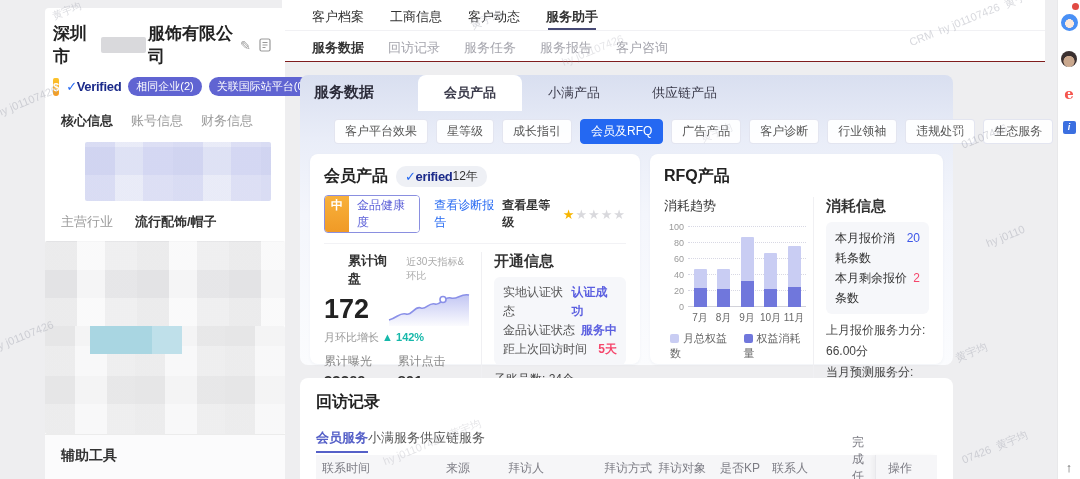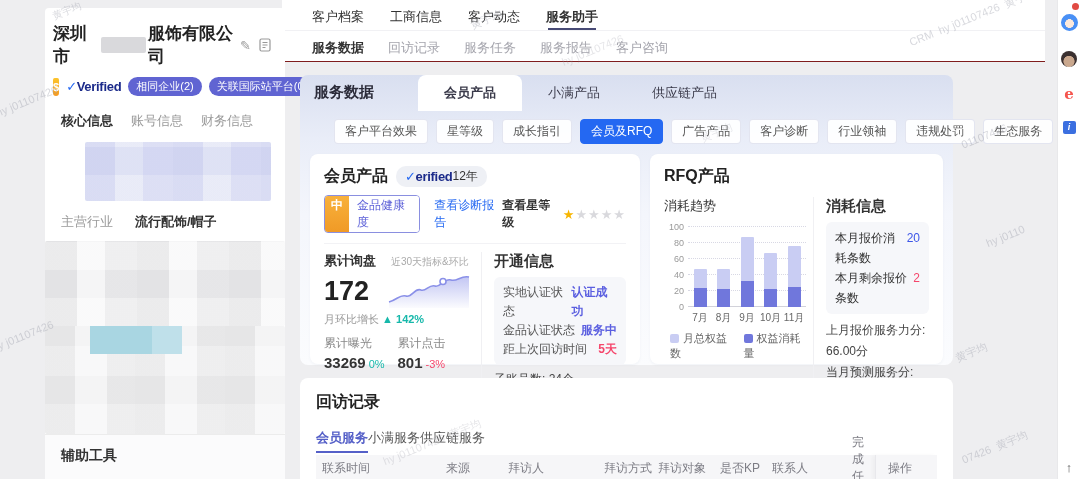--- a/index.html
+++ b/index.html
@@ -78,21 +78,21 @@
   .health-badge { display:inline-flex; border:1px solid #8a8fe0; border-radius:4px; overflow:hidden; align-items:stretch; cursor:pointer; }
   .health-badge .grade { background:linear-gradient(180deg,#f8b13c,#f09a26); color:#fff; padding:1px 6px; font-weight:bold; }
   .health-badge .label { color:#5b5fd8; padding:1px 8px; background:#fff; }
   .link { color:#2468f2; cursor:pointer; text-decoration:none; }
   .diag-link { margin-left:14px; }
   .star-label { margin-left:auto; font-weight:bold; color:#333; }
   .stars { margin-left:4px; letter-spacing:1px; font-size:13px; color:#d9d9dd; }
   .stars .st.filled { color:#f7b500; }
   .member-body { display:flex; margin-top:10px; border-top:1px solid #f2f2f5; padding-top:8px; }
   .mb-left { width:158px; padding-right:10px; border-right:1px solid #f0f0f3; }
-  .metric-head { display:flex; align-items:baseline; gap:15px; }
+  .metric-head { display:flex; align-items:baseline; gap:15px;margin-left:24px; }
   .metric-title { font-weight:bold; font-size:13px; color:#333; }
   .metric-sub { color:#aaa; font-size:10px; }
   .big-row { display:flex; align-items:center; margin-top:2px; }
   .big-num { font-size:27px; font-weight:600; color:#222; }
   .spark { margin-left:auto; }
   .mom-row { font-size:11px; color:#999; margin-top:1px; }
   .mom-val { color:#16b8aa; font-weight:bold; }
   .stat-grid { display:grid; grid-template-columns:1fr 1fr; margin-top:8px; row-gap:24px; }
   .stat-label { color:#888; font-size:12px; }
   .stat-val { font-size:15px; font-weight:bold; color:#333; margin-top:2px; }

